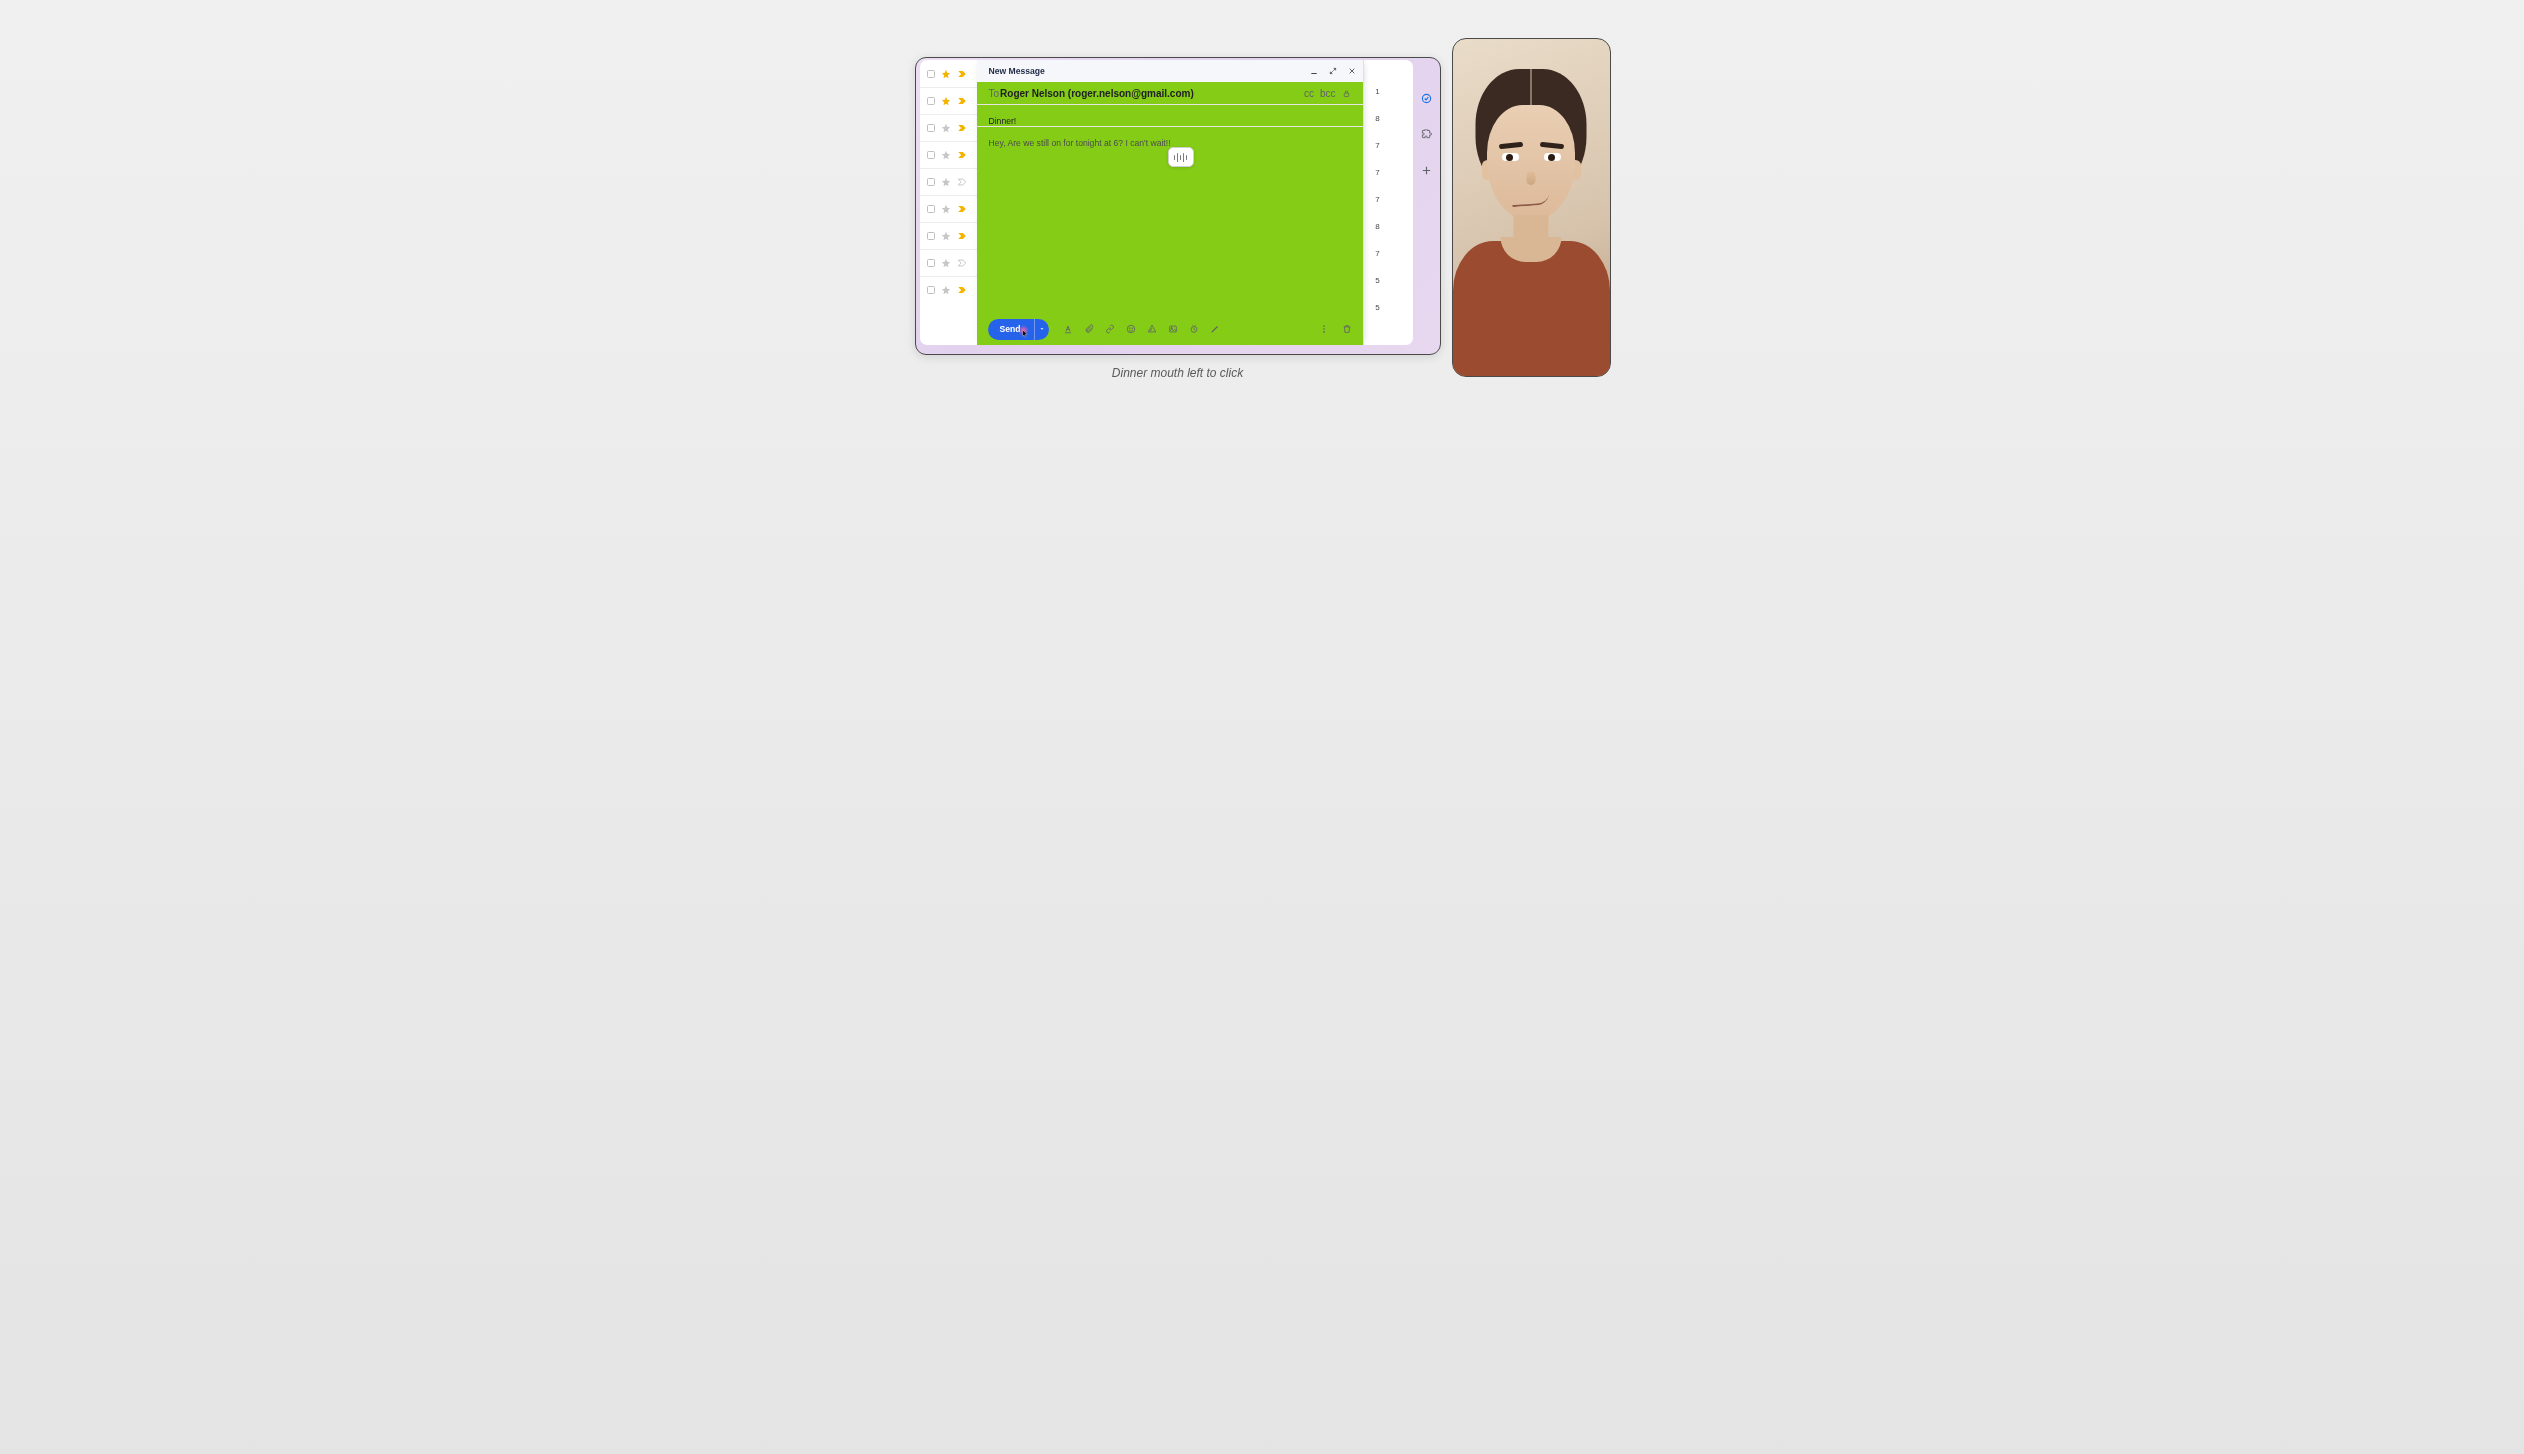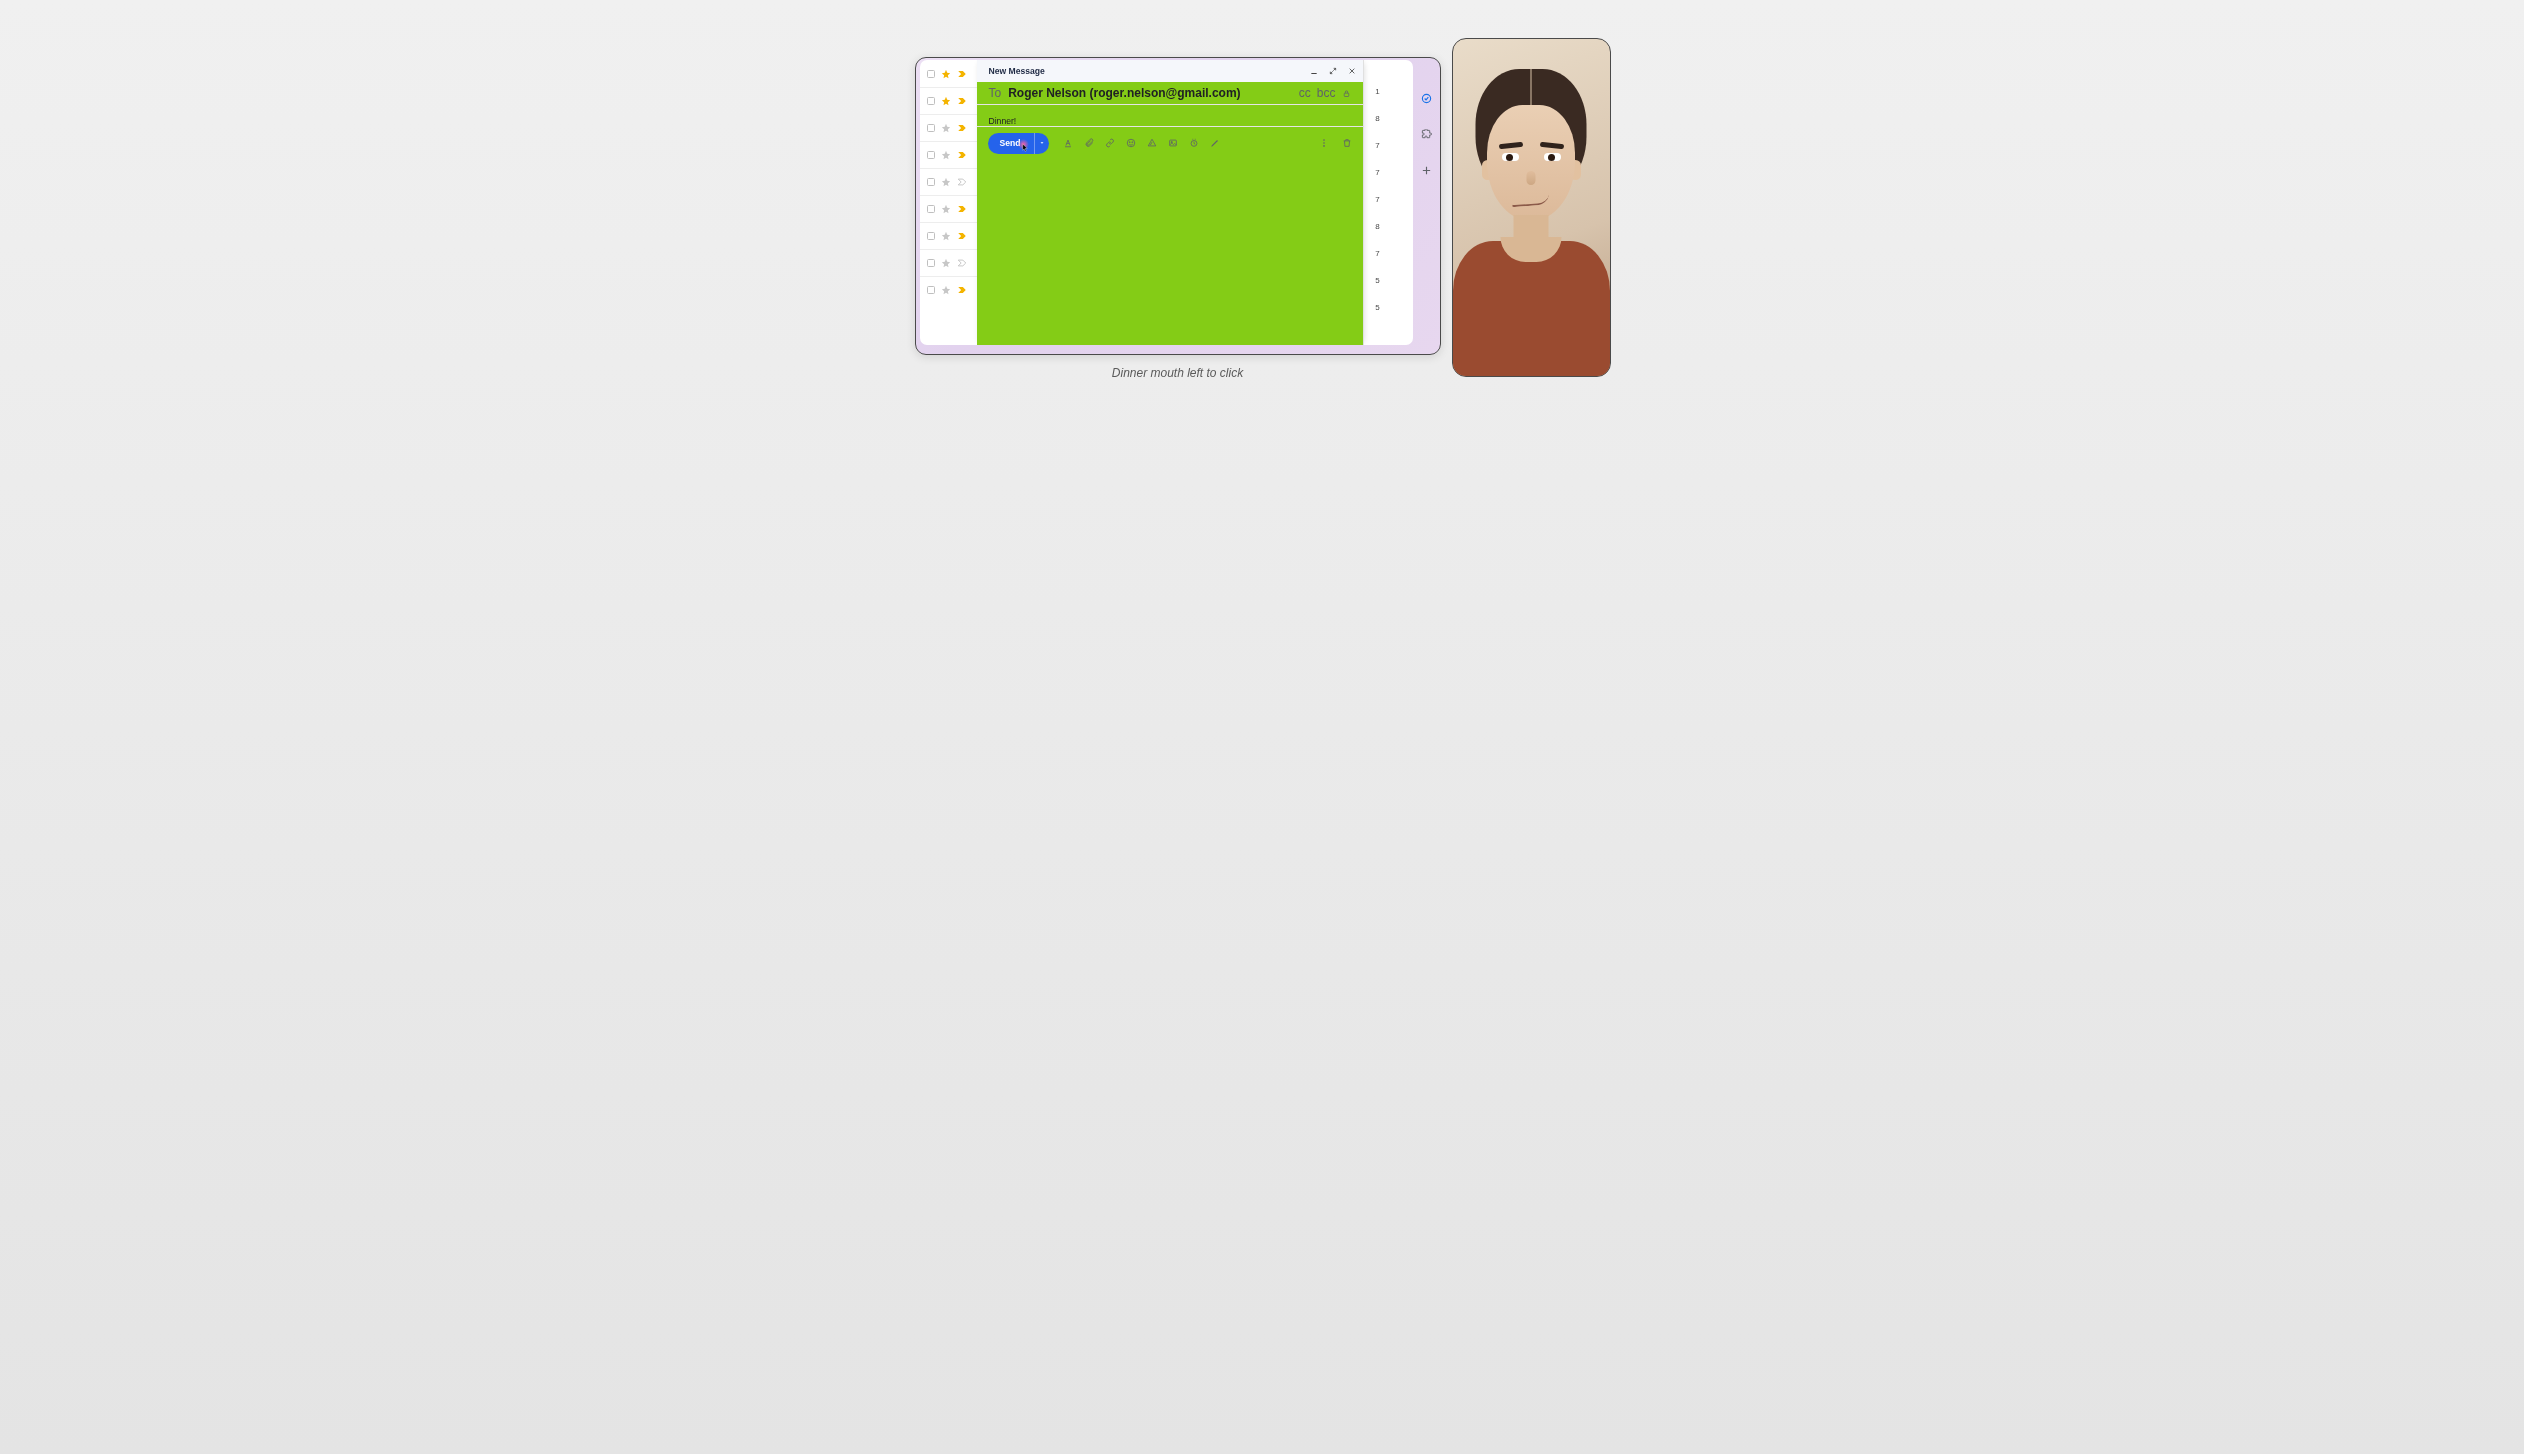--- a/index.html
+++ b/index.html
@@ -76,24 +76,24 @@
     height:22px; background:#f5f7fb;
     display:flex; align-items:center; justify-content:space-between;
     padding:0 7px 0 12px;
     border-top-left-radius:0;
   }
   .compose-title{ color:#1f2a44; font-weight:600; font-size:8.6px; }
   .head-actions{ display:flex; gap:11px; color:#4d4d4d; }
   .head-actions svg{ width:8px; height:8px; display:block; cursor:pointer; }
 
   .field{
-    display:flex; align-items:center; gap:7px;
+    display:flex; align-items:center; gap:1px;
     padding:0 12px; height:23px;
     border-bottom:0.5px solid #e5e5e5;
-    color:#5f6368; font-size:12px;
+    color:#5f6368; font-size:10px;
   }
   .field .spacer{ flex:1; }
   .field .value{ color:#202124;font-weight:bold; }
   .field .ccbcc{ display:flex; gap:6px; color:#5f6368; align-items:center; }
   .ccbcc svg{ width:9px; height:9px; display:block; }
 
   .subject{
     height:22px; padding:0 12px; display:flex; align-items:flex-end;
     border-bottom:0.5px solid #e5e5e5;
     color:#202124; font-size:8.6px;
@@ -385,20 +385,30 @@
                   <path d="M9 11V8a3 3 0 0 1 6 0v3"></path>
                 </svg>
               </span>
           </span>
         </div>
 
         <div class="subject">
           <span>Dinner!</span>
         </div>
 
+        <div class="body">
+          <span>Hey, Are we still on for tonight at 6? I can't wait!!</span>
+          <div class="voice-pill">
+            <span></span>
+              <span></span>
+              <span></span>
+              <span></span>
+              <span></span>
+          </div>
+        </div>
 
         <div class="compose-footer">
           <div class="send-wrap">
             <div class="send-btn">
               <span>Send</span>
               <span class="click-dot"></span>
               <span class="cursor">
                 <svg viewBox="0 0 20 24">
                     <path d="M2 2l0 18 4-4 3 7 3-1-3-7h6z" fill="#000" stroke="#fff" stroke-width="1"></path>
                   </svg>

